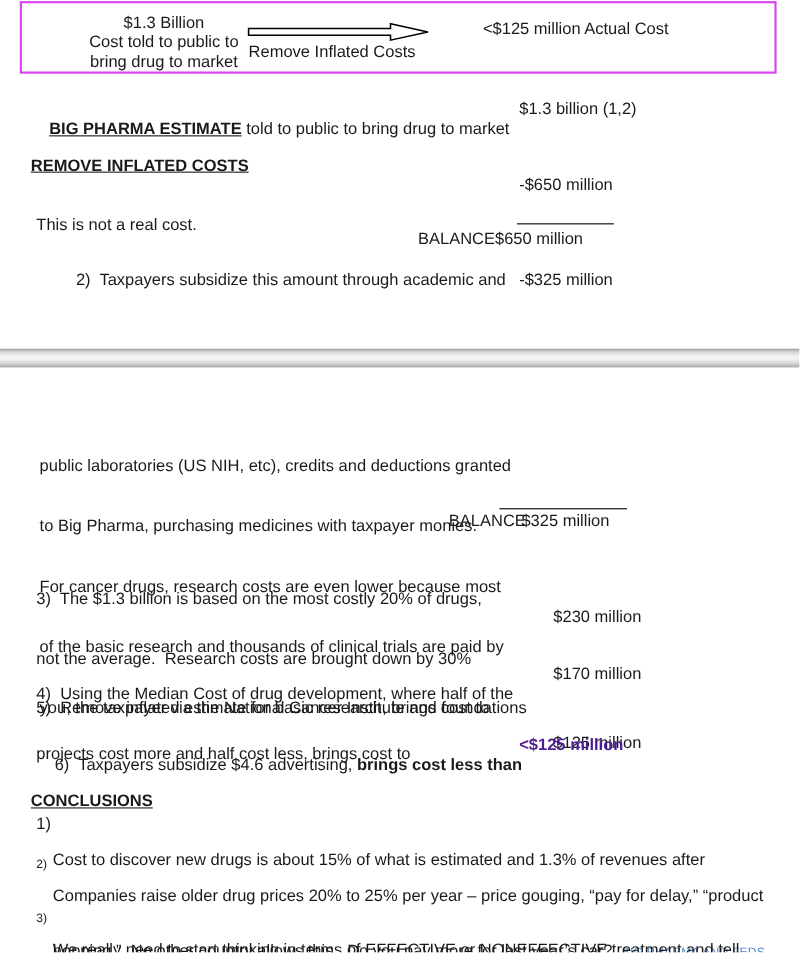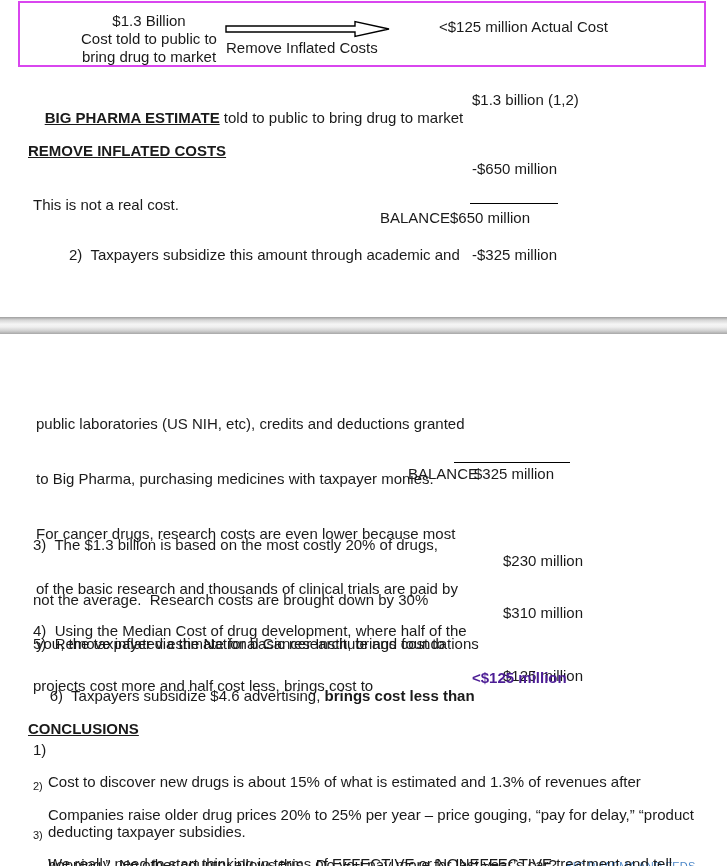--- a/index.html
+++ b/index.html
@@ -84,37 +84,36 @@
   <div class="abs lh19" style="left:33px;top:499px;">
     <div>3)  The $1.3 billion is based on the most costly 20% of drugs,</div>
     <div>not the average.  Research costs are brought down by 30%</div>
   </div>
   <div class="abs" style="left:503px;top:552px;">$230 million</div>
 
   <div class="abs lh19" style="left:33px;top:585px;">
     <div>4)  Using the Median Cost of drug development, where half of the</div>
     <div>projects cost more and half cost less, brings cost to</div>
   </div>
-  <div class="abs" style="left:503px;top:604px;">$310 million</div>
+  <div class="abs" style="left:503px;top:604px;">$170 million</div>
 
   <div class="abs" style="left:33px;top:635px;">5)  Remove inflated estimate for basic research, brings cost to</div>
   <div class="abs" style="left:503px;top:635px;margin-top:32px;">$125 million</div>
 
   <div class="abs" style="left:33px;top:669px;">
     <span>6)  Taxpayers subsidize $4.6 advertising, </span><span class="b">brings cost less than</span>
   </div>
   <div class="abs red" style="left:472px;top:669px;">&lt;$125 million</div>
 
   <div class="abs b u" style="left:28px;top:720px;text-decoration:underline;">CONCLUSIONS</div>
 
   <div class="c-item" style="top:741px;">
     <span class="c-num">1)</span>
     <div class="c-text">
       <div>Cost to discover new drugs is about 15% of what is estimated and 1.3% of revenues after</div>
-      <div>deducting taxpayer subsidies.</div>
     </div>
   </div>
 
   <div class="c-item" style="top:774px;">
     <span class="c-num small">2)</span>
     <div class="c-text">
       <div>Companies raise older drug prices 20% to 25% per year – price gouging, “pay for delay,” “product</div>
       <div><span>hopping.”  No other country allows this.  Do you pay more for last year’s car?  </span><a class="doc-link">BIG PHARMA AND FEDS</a></div>
     </div>
 

